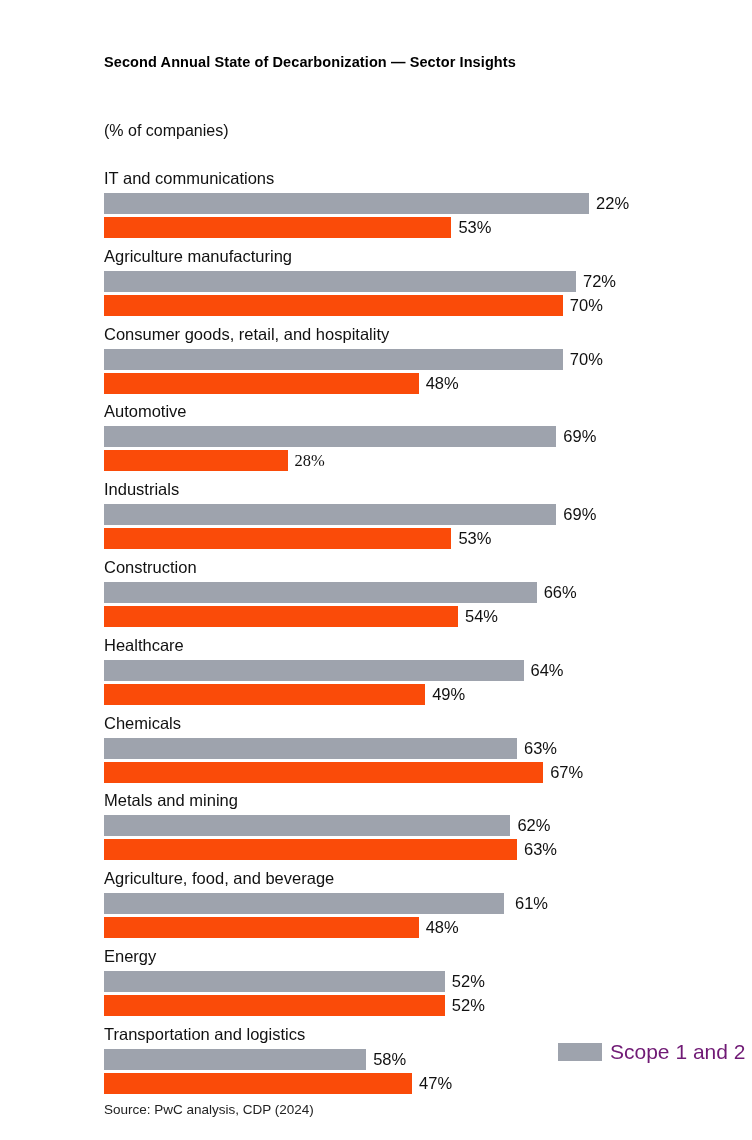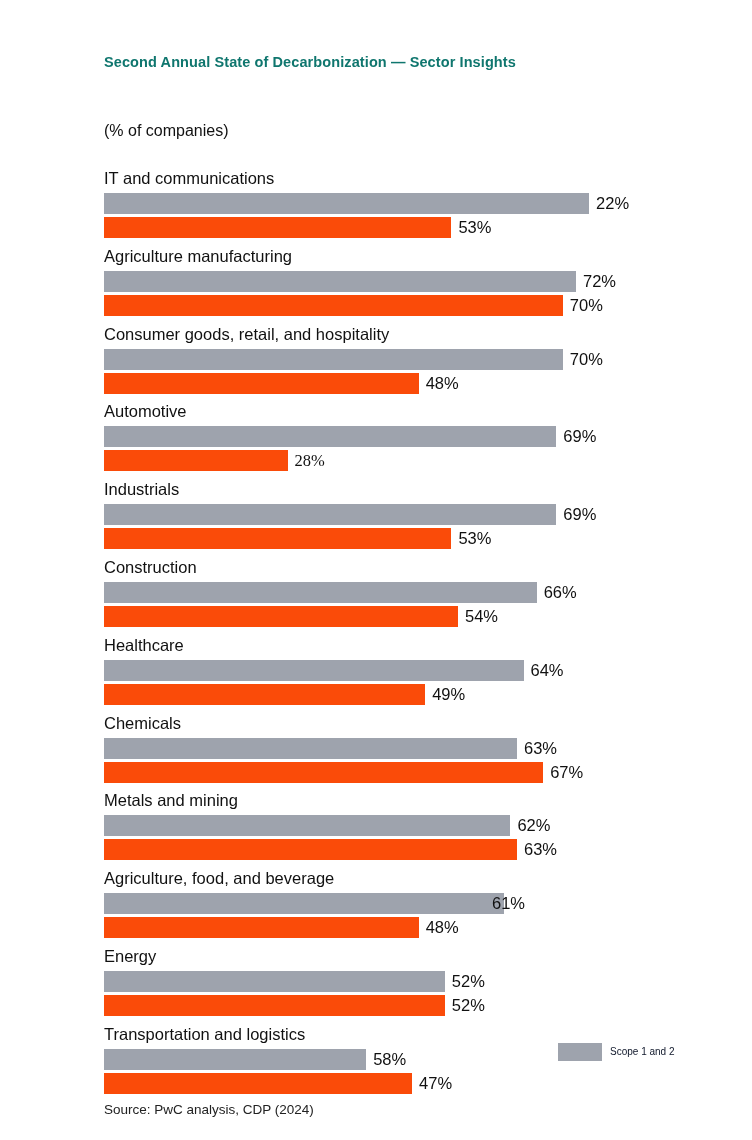--- a/index.html
+++ b/index.html
@@ -22,21 +22,21 @@
     height: 1140px;
     background: #ffffff;
   }
   .eyebrow {
     position: absolute;
     left: 104px;
     top: 54px;
     font-size: 14.5px;
     font-weight: bold;
     letter-spacing: 0.1px;
-    color: #0f766e;
+    color: #000000;
     white-space: nowrap;
   }
   .title {
     position: absolute;
     left: 103px;
     top: 85px;
     font-size: 24.5px;
     font-weight: bold;
     letter-spacing: -0.3px;
     color: #000000;
@@ -116,22 +116,22 @@
     height: 18px;
   }
   .legend-swatch.scope12 { background: #9ea3ad; }
   .legend-swatch.scope3  { background: #fa4b09; }
   .legend-text {
     position: absolute;
     left: 52px;
     top: 0;
     height: 18px;
     line-height: 18px;
-    font-size: 10px;
-    color: #0f172a;
+    font-size: 21px;
+    color: #701a75;
     white-space: nowrap;
   }
   .source {
     position: absolute;
     left: 104px;
     top: 1102px;
     font-size: 13.5px;
     color: #222222;
     white-space: nowrap;
   }
@@ -241,21 +241,21 @@
         </div>
         <div class="bar-row" style="top: 49px;">
           <div class="bar scope3" style="width: 412.965px;"></div>
           <div class="bar-value" style="left: 412.965px;">63%</div>
         </div>
       </div>
       <div class="group" style="top: 868.2px;">
         <div class="cat-label">Agriculture, food, and beverage</div>
         <div class="bar-row" style="top: 25px;">
           <div class="bar scope12" style="width: 399.855px;"></div>
-          <div class="bar-value" style="left: 381px;">61%</div>
+          <div class="bar-value" style="left: 404px;">61%</div>
         </div>
         <div class="bar-row" style="top: 49px;">
           <div class="bar scope3" style="width: 314.64px;"></div>
           <div class="bar-value" style="left: 314.64px;">48%</div>
         </div>
       </div>
       <div class="group" style="top: 946px;">
         <div class="cat-label">Energy</div>
         <div class="bar-row" style="top: 25px;">
           <div class="bar scope12" style="width: 340.86px;"></div>

